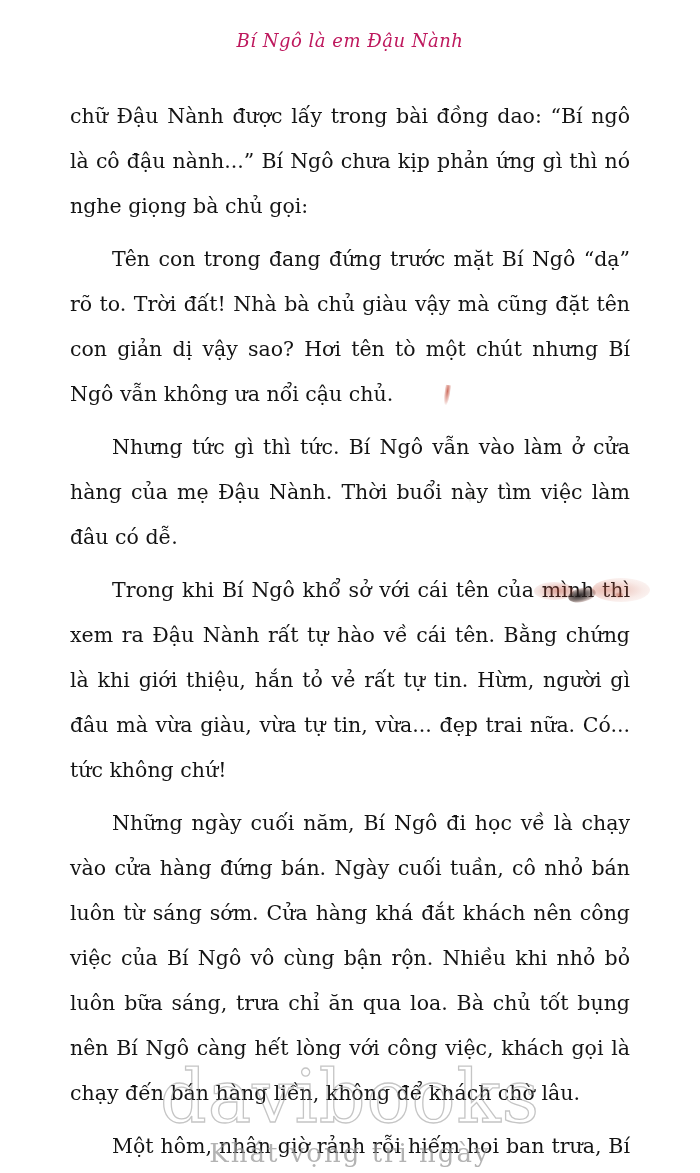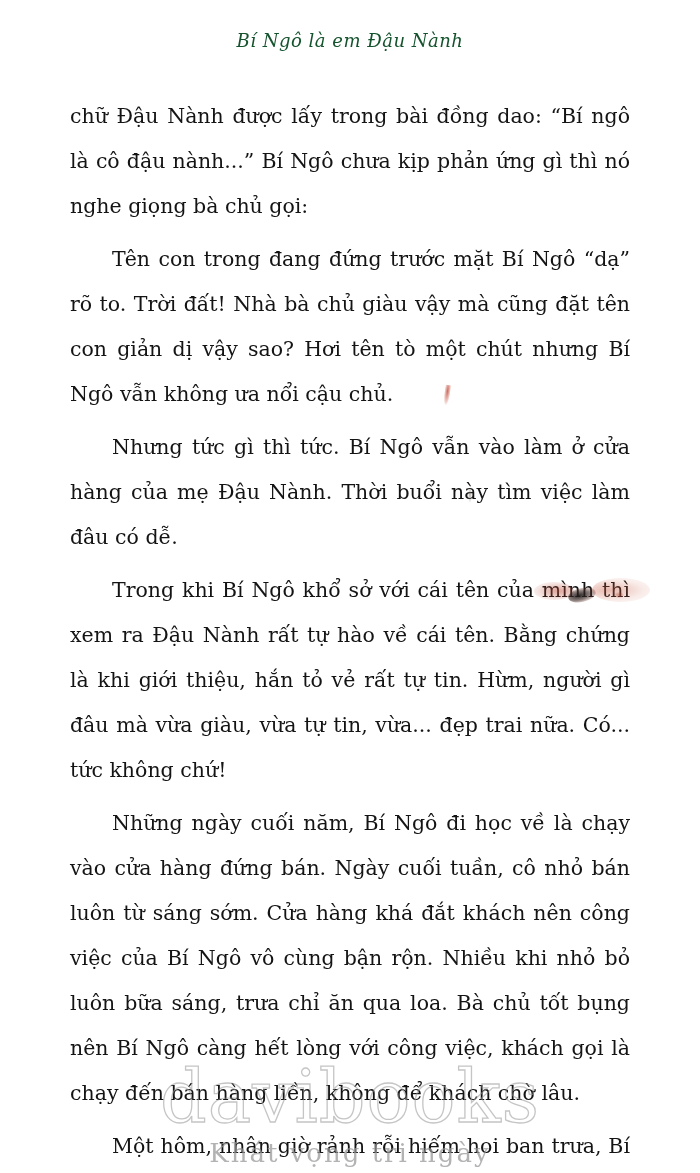--- a/index.html
+++ b/index.html
@@ -23,21 +23,21 @@
   }
   .running-head {
     position: absolute;
     top: 30px;
     left: 0;
     width: 700px;
     text-align: center;
     font-family: "DejaVu Serif", serif;
     font-style: italic;
     font-size: 18px;
-    color: #14532d;
+    color: #be185d;
     letter-spacing: 0.5px;
   }
   .body-text {
     position: absolute;
     top: 86px;
     left: 62px;
     width: 576px;
     font-size: 20.5px;
     line-height: 45px;
     color: #141414;

